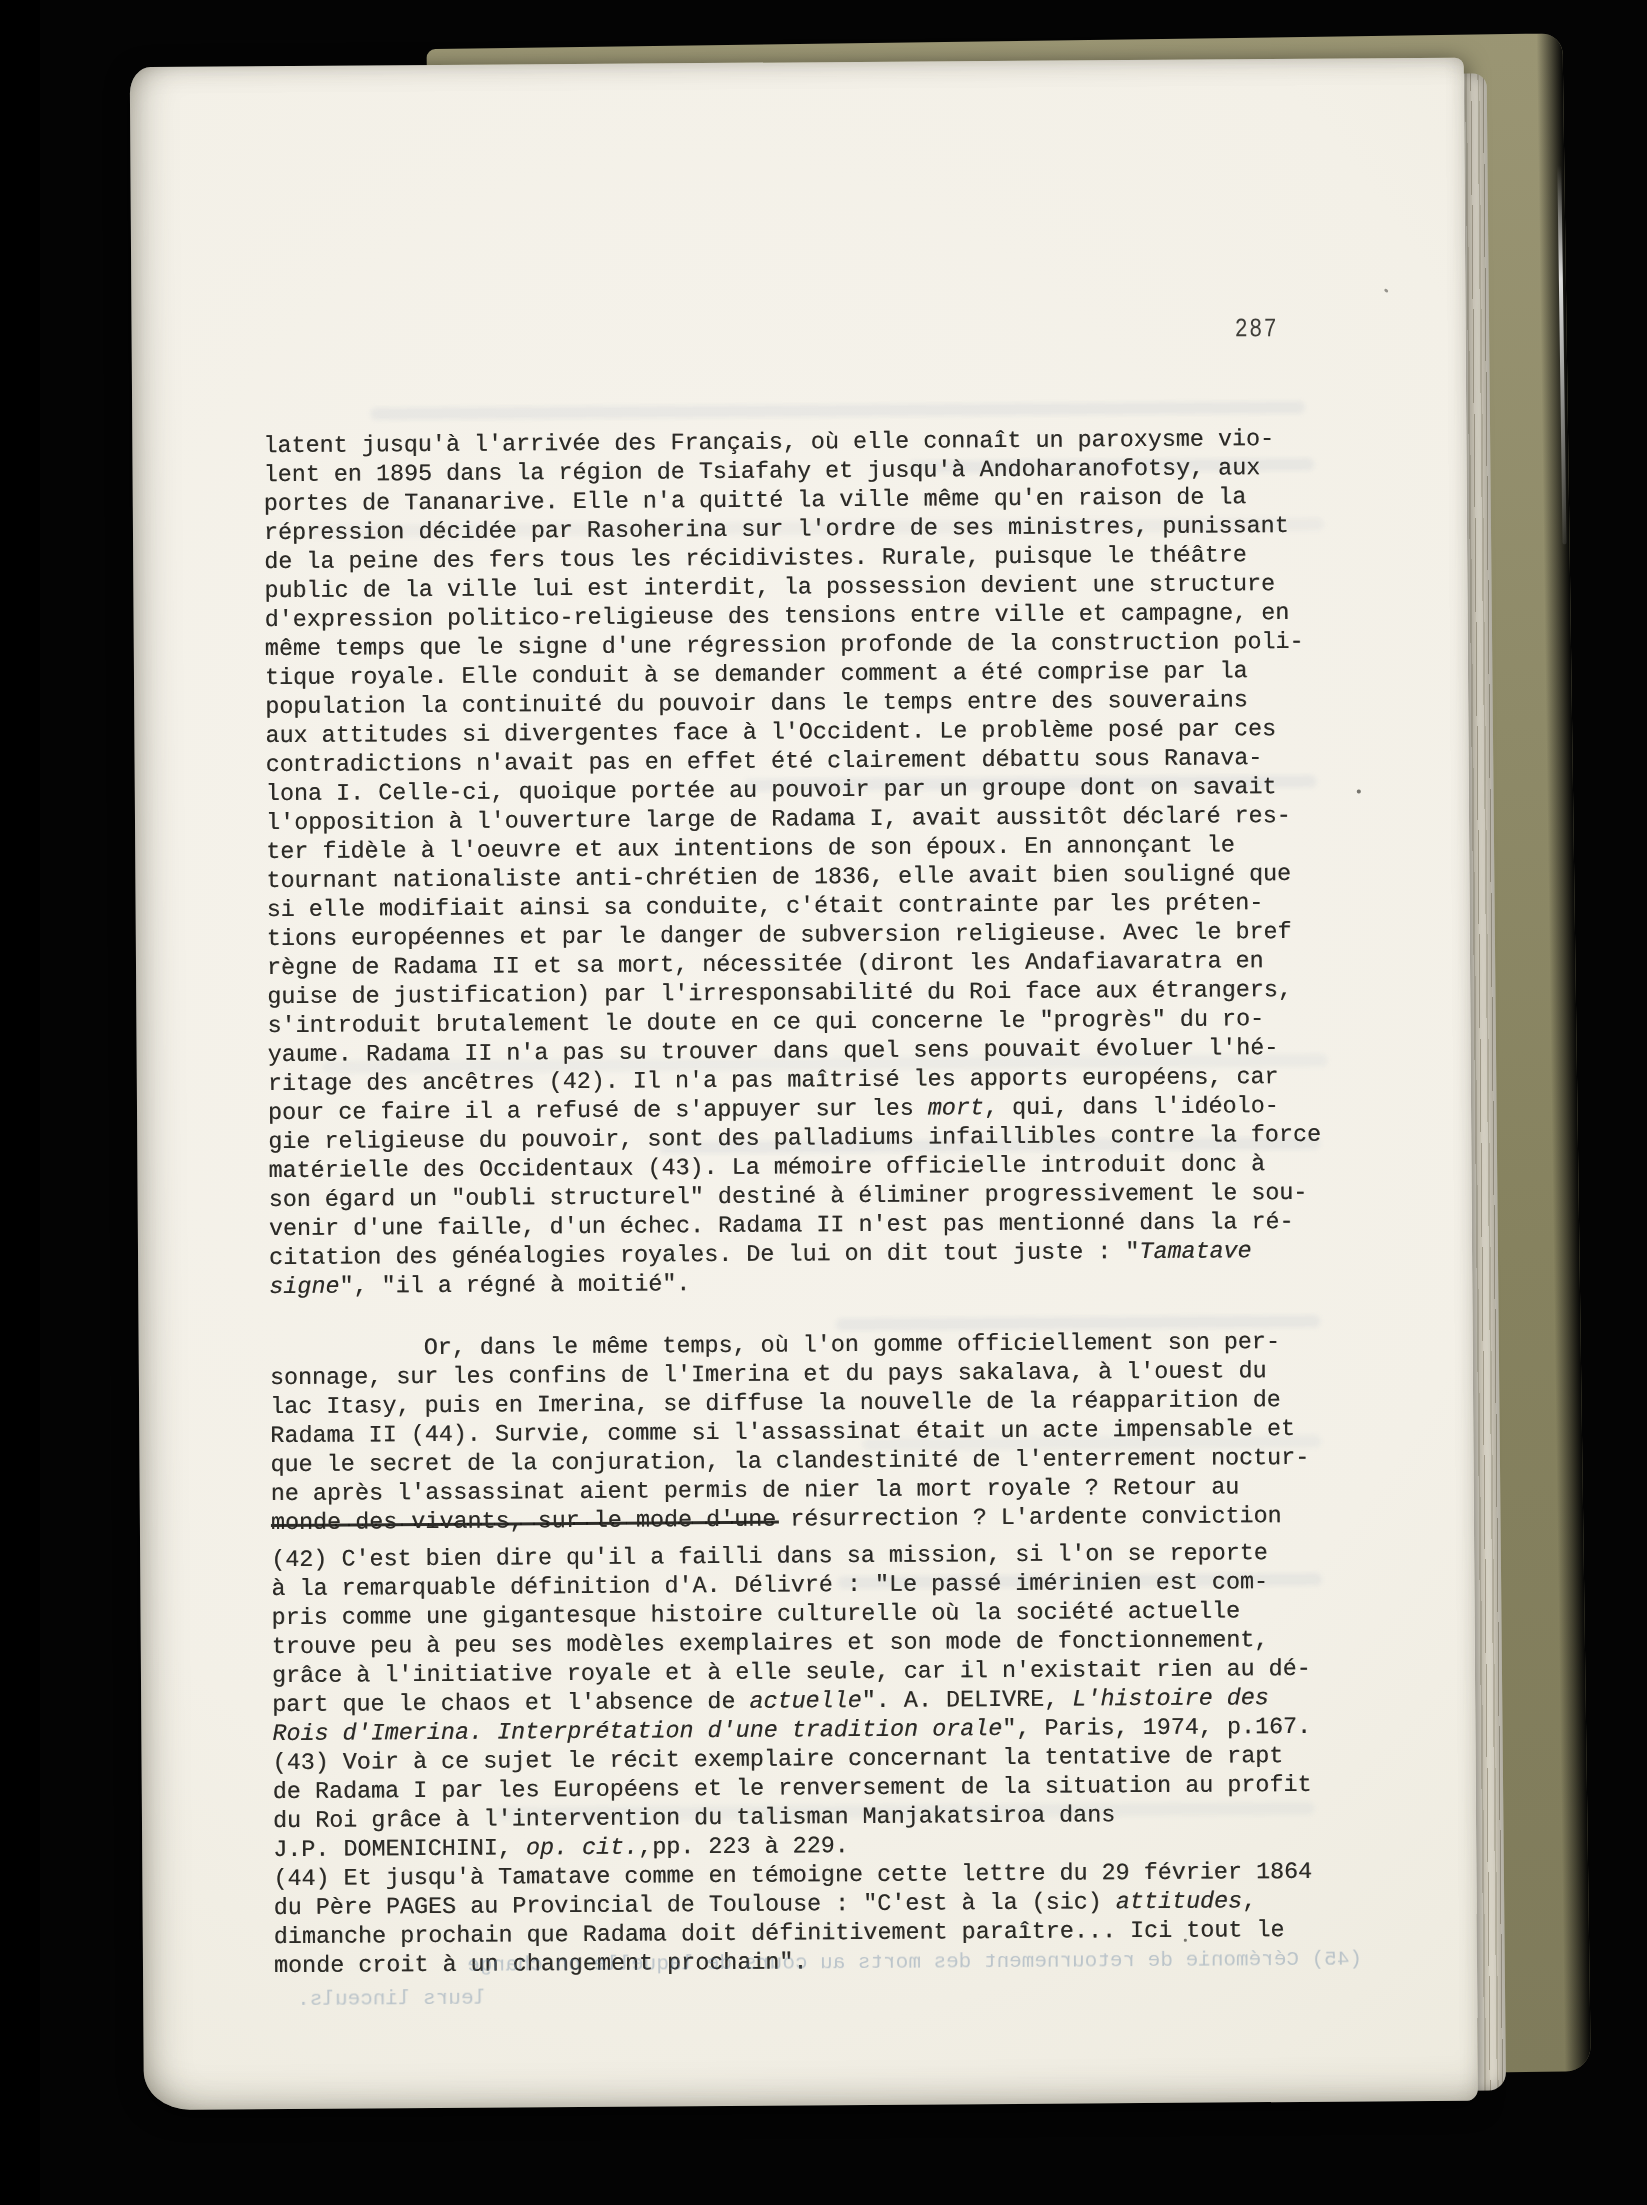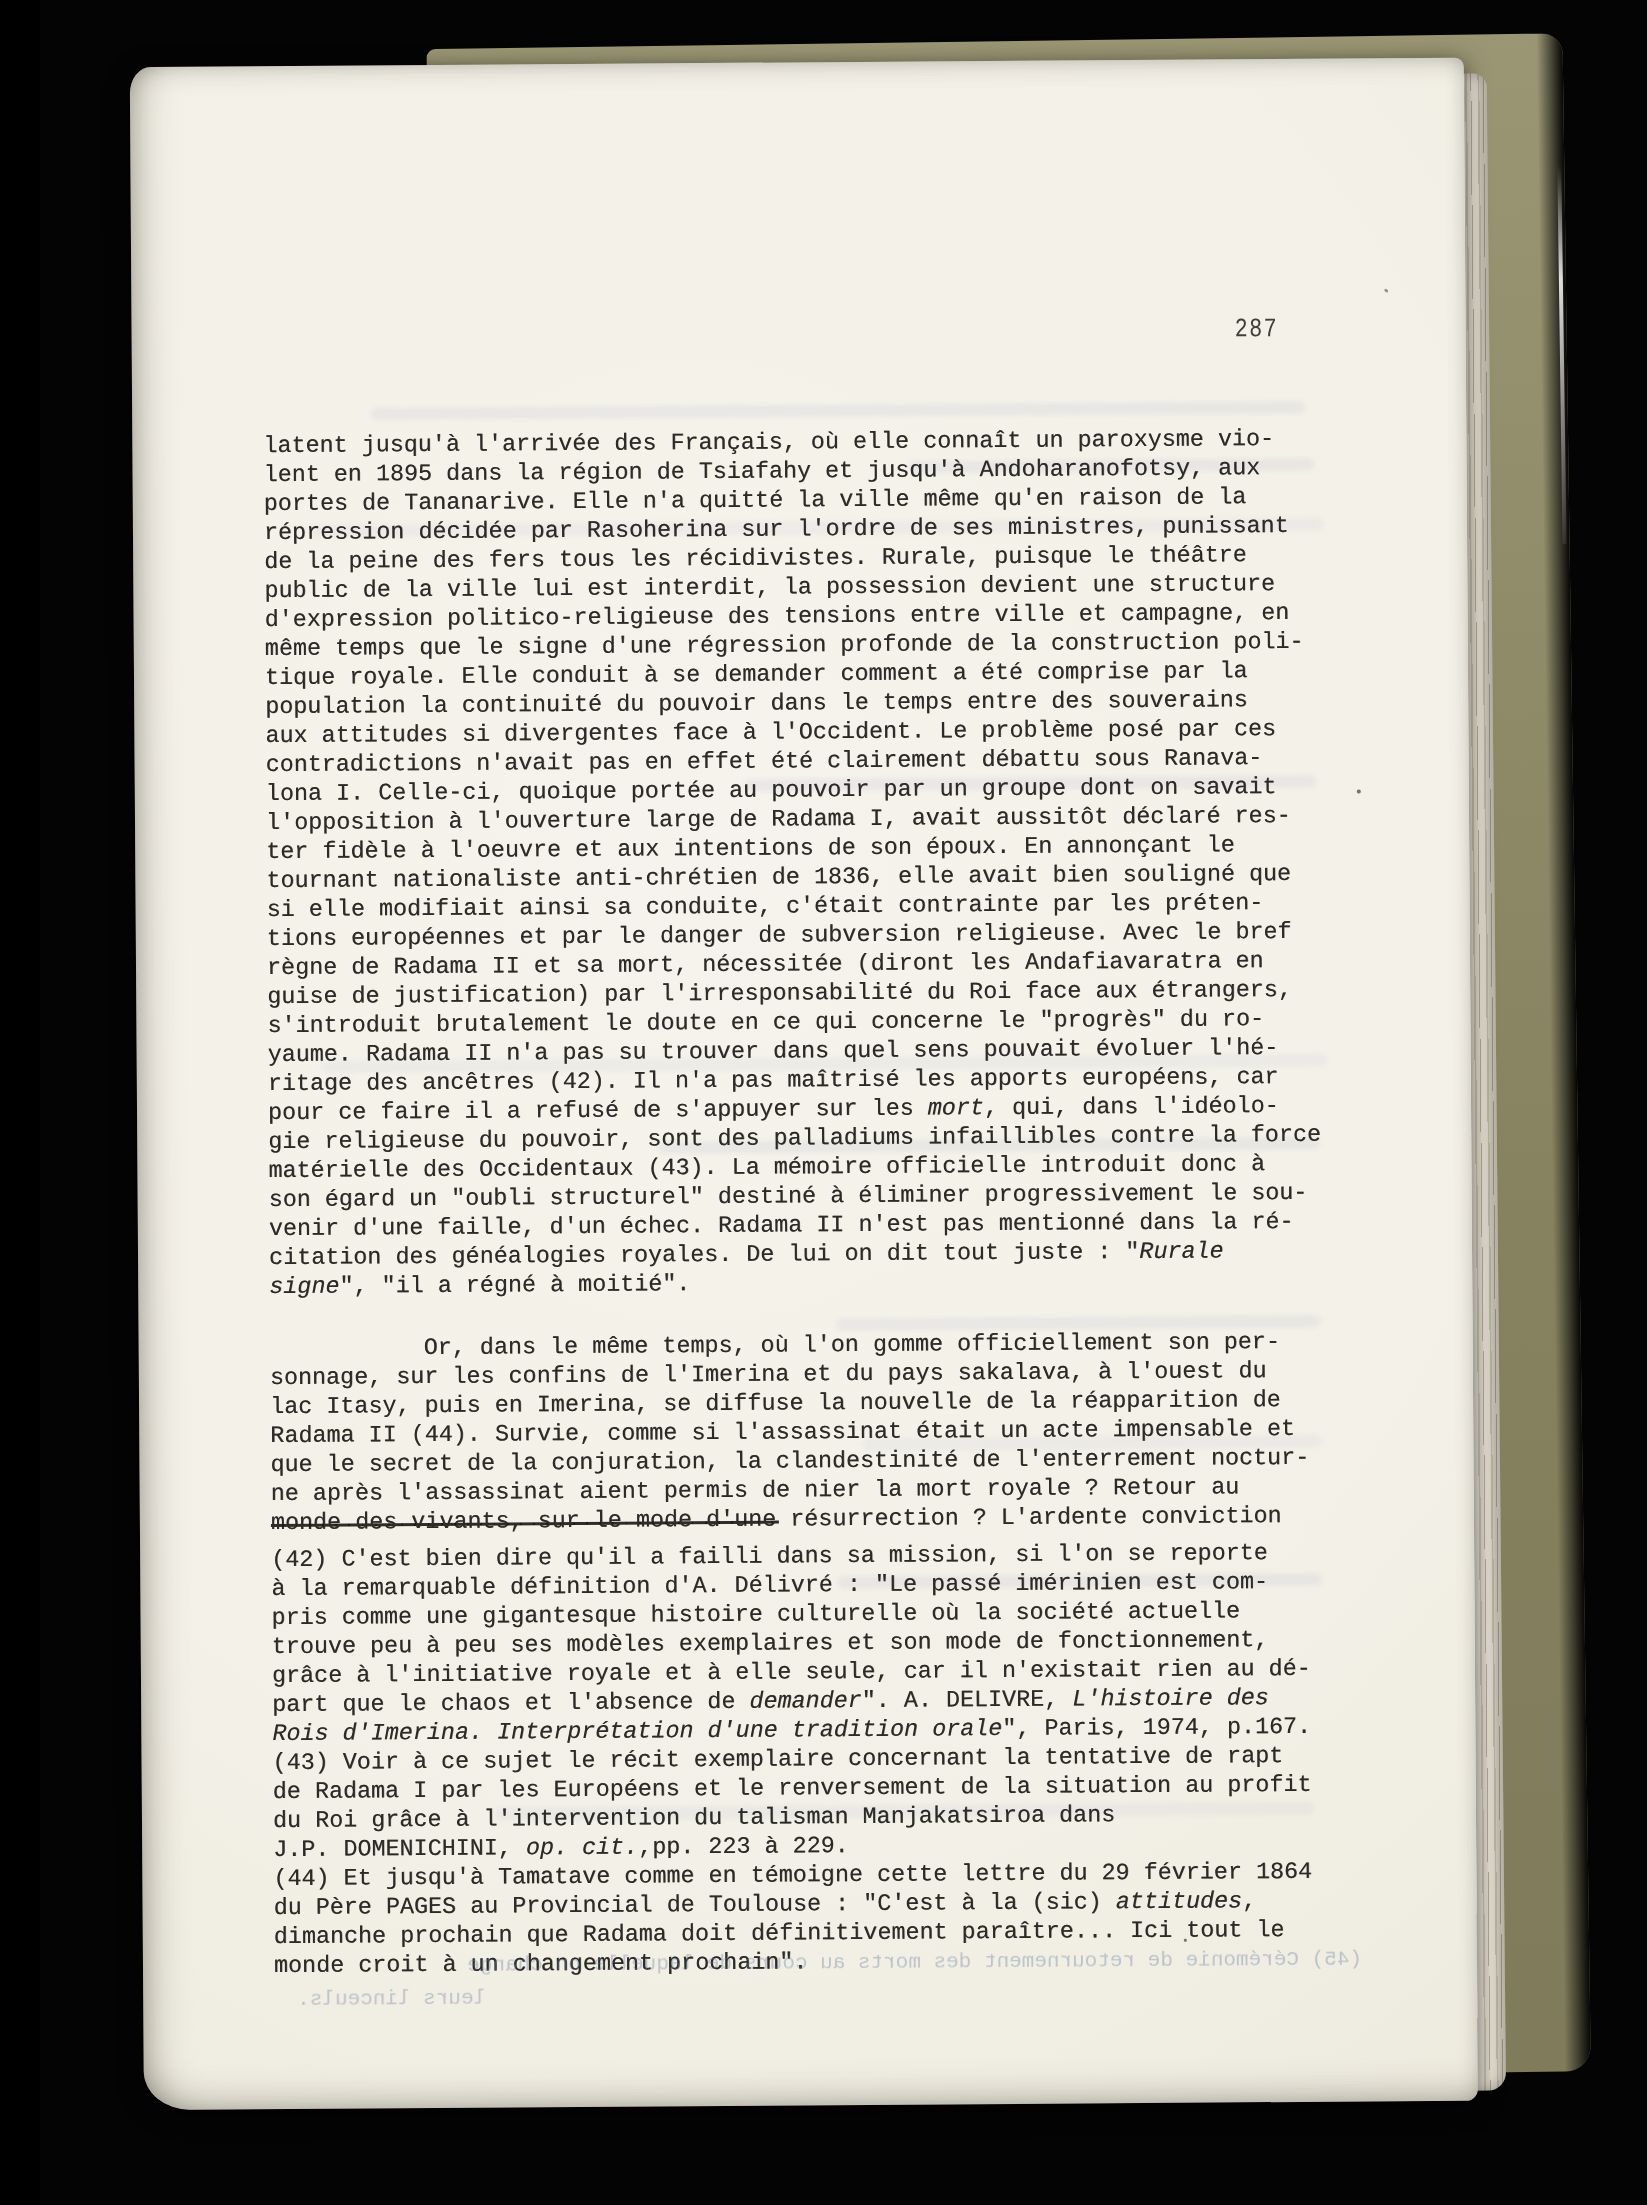--- a/index.html
+++ b/index.html
@@ -141,40 +141,40 @@
         <div class="tline"><span>règne de Radama II et sa mort, nécessitée (diront les Andafiavaratra en</span></div>
         <div class="tline"><span>guise de justification) par l'irresponsabilité du Roi face aux étrangers,</span></div>
         <div class="tline"><span>s'introduit brutalement le doute en ce qui concerne le "progrès" du ro-</span></div>
         <div class="tline"><span>yaume. Radama II n'a pas su trouver dans quel sens pouvait évoluer l'hé-</span></div>
         <div class="tline"><span>ritage des ancêtres (42). Il n'a pas maîtrisé les apports européens, car</span></div>
         <div class="tline"><span>pour ce faire il a refusé de s'appuyer sur les </span><span class="it">mort</span><span>, qui, dans l'idéolo-</span></div>
         <div class="tline"><span>gie religieuse du pouvoir, sont des palladiums infaillibles contre la force</span></div>
         <div class="tline"><span>matérielle des Occidentaux (43). La mémoire officielle introduit donc à</span></div>
         <div class="tline"><span>son égard un "oubli structurel" destiné à éliminer progressivement le sou-</span></div>
         <div class="tline"><span>venir d'une faille, d'un échec. Radama II n'est pas mentionné dans la ré-</span></div>
-        <div class="tline"><span>citation des généalogies royales. De lui on dit tout juste : "</span><span class="it">Rurale</span></div>
+        <div class="tline"><span>citation des généalogies royales. De lui on dit tout juste : "</span><span class="it">Tamatave</span></div>
         <div class="tline"><span class="it">signe</span><span>", "il a régné à moitié".</span></div>
         <div class="tline sp ind"><span>Or, dans le même temps, où l'on gomme officiellement son per-</span></div>
         <div class="tline"><span>sonnage, sur les confins de l'Imerina et du pays sakalava, à l'ouest du</span></div>
         <div class="tline"><span>lac Itasy, puis en Imerina, se diffuse la nouvelle de la réapparition de</span></div>
         <div class="tline"><span>Radama II (44). Survie, comme si l'assassinat était un acte impensable et</span></div>
         <div class="tline"><span>que le secret de la conjuration, la clandestinité de l'enterrement noctur-</span></div>
         <div class="tline"><span>ne après l'assassinat aient permis de nier la mort royale ? Retour au</span></div>
         <div class="tline"><span>monde des vivants, sur le mode d'une résurrection ? L'ardente conviction</span></div>
       </div>
 
     <div class="fsep"></div>
 
     <div class="footnotes" id="footnotes">
         <div class="tline"><span>(42) C'est bien dire qu'il a failli dans sa mission, si l'on se reporte</span></div>
         <div class="tline"><span>à la remarquable définition d'A. Délivré : "Le passé imérinien est com-</span></div>
         <div class="tline"><span>pris comme une gigantesque histoire culturelle où la société actuelle</span></div>
         <div class="tline"><span>trouve peu à peu ses modèles exemplaires et son mode de fonctionnement,</span></div>
         <div class="tline"><span>grâce à l'initiative royale et à elle seule, car il n'existait rien au dé-</span></div>
-        <div class="tline"><span>part que le chaos et l'absence de </span><span class="it">demander</span><span>". A. DELIVRE, </span><span class="it">L'histoire des</span></div>
+        <div class="tline"><span>part que le chaos et l'absence de </span><span class="it">actuelle</span><span>". A. DELIVRE, </span><span class="it">L'histoire des</span></div>
         <div class="tline"><span class="it">Rois d'Imerina. Interprétation d'une tradition orale</span><span>", Paris, 1974, p.167.</span></div>
         <div class="tline"><span>(43) Voir à ce sujet le récit exemplaire concernant la tentative de rapt</span></div>
         <div class="tline"><span>de Radama I par les Européens et le renversement de la situation au profit</span></div>
         <div class="tline"><span>du Roi grâce à l'intervention du talisman Manjakatsiroa dans</span></div>
         <div class="tline"><span>J.P. DOMENICHINI, </span><span class="it">op. cit.</span><span>,pp. 223 à 229.</span></div>
         <div class="tline"><span>(44) Et jusqu'à Tamatave comme en témoigne cette lettre du 29 février 1864</span></div>
         <div class="tline"><span>du Père PAGES au Provincial de Toulouse : "C'est à la (sic) </span><span class="it">attitudes</span><span>,</span></div>
         <div class="tline"><span>dimanche prochain que Radama doit définitivement paraître... Ici tout le</span></div>
         <div class="tline"><span>monde croit à un changement prochain".</span></div>
       </div>

